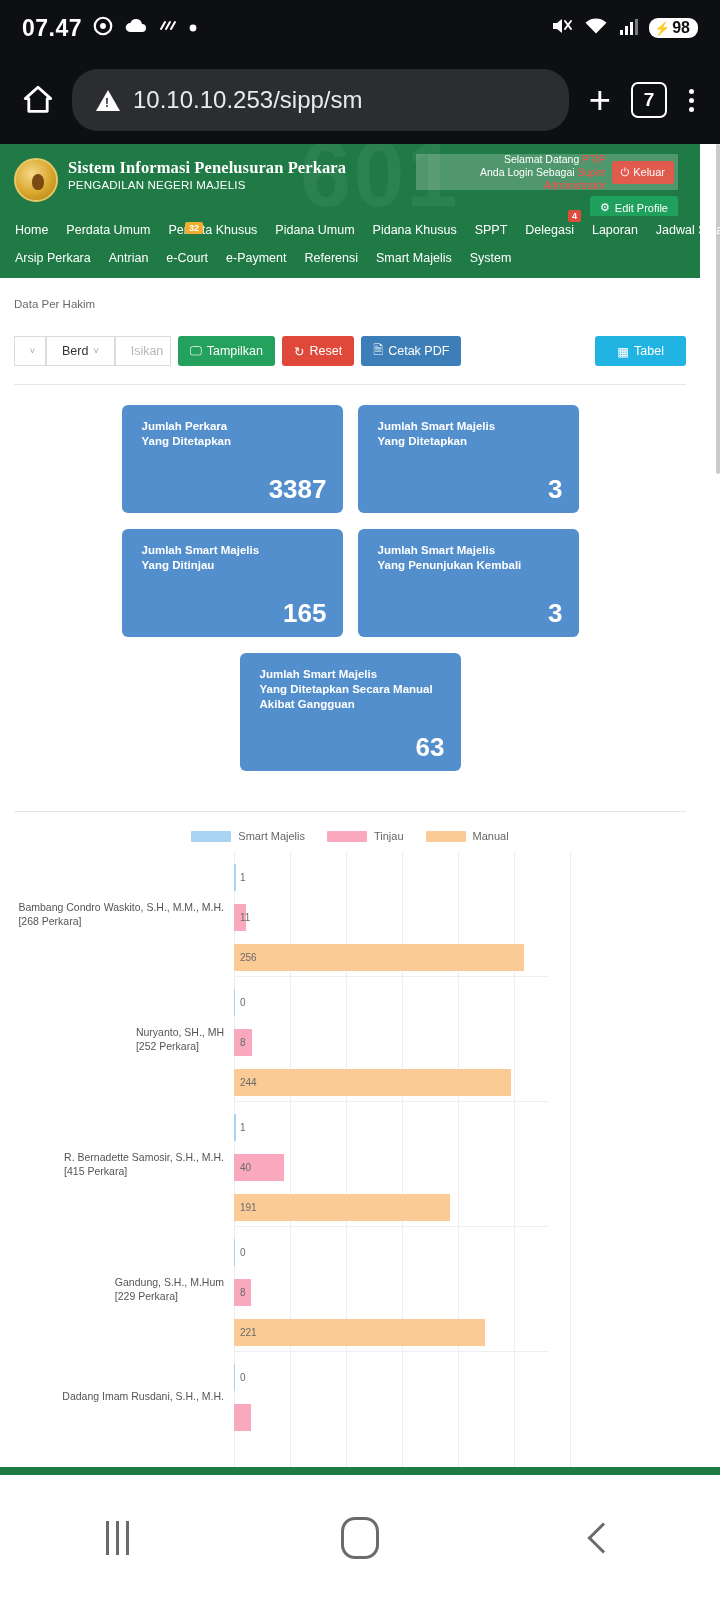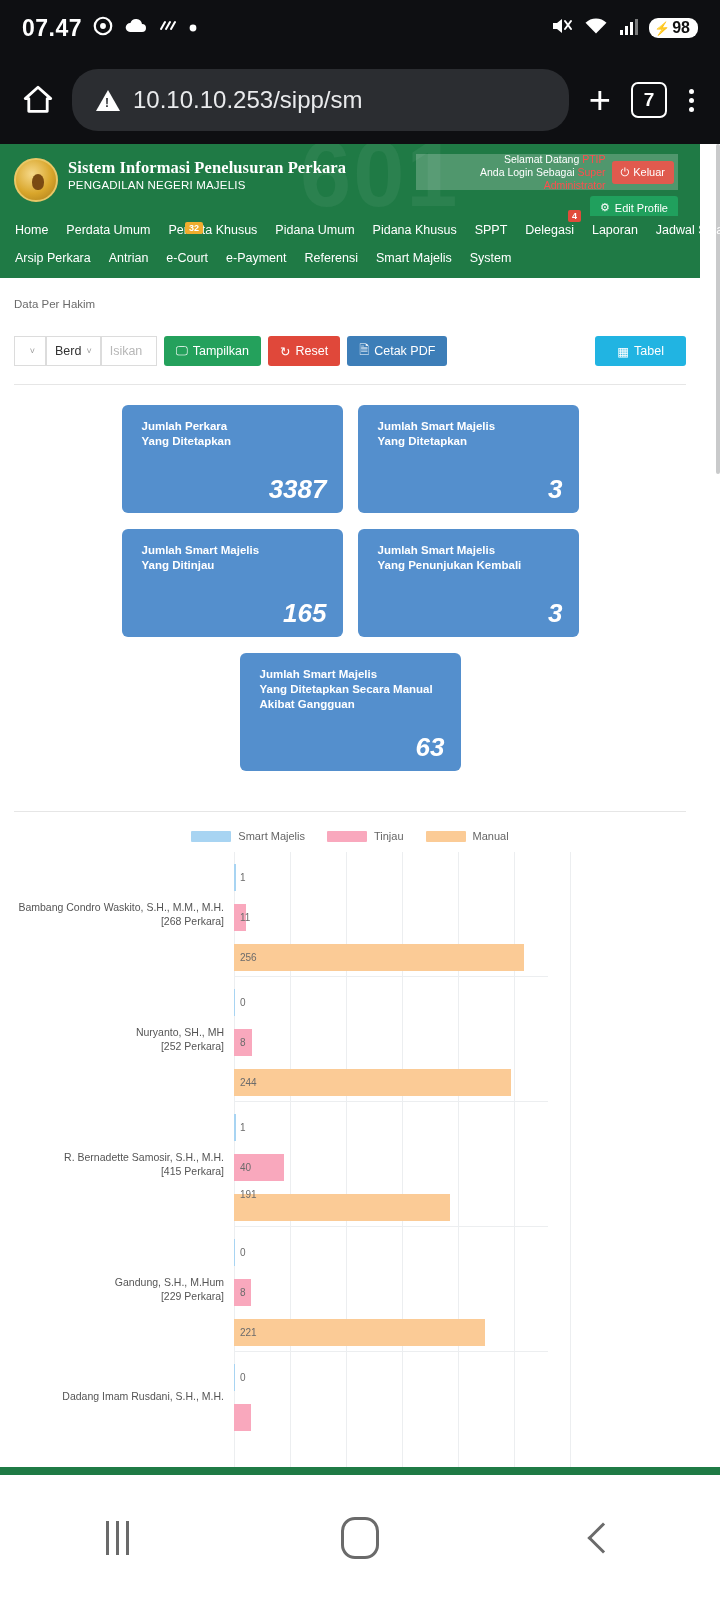--- a/index.html
+++ b/index.html
@@ -95,60 +95,60 @@
 
   
   .body { padding:16px 14px 0 14px; background:#fff; }
   .rep-title { font-size:19.5px; color:#3b3b3b; letter-spacing:.2px; }
   .rep-sub { font-size:11.5px; color:#6b6b6b; margin-top:4px; }
 
   .toolbar { display:flex; align-items:center; gap:0; margin-top:26px; padding-bottom:18px;
              border-bottom:1px solid #e6e6e6; }
   .sel, .txt {
     border:1px solid #dcdcdc; height:30px; display:flex; align-items:center; font-size:12.5px;
-    color:#333; background:#fff; padding:0 8px; gap:5px;
+    color:#333; background:#fff; padding:0 15px; gap:5px;
   }
   .sel.empty { width:32px; justify-content:center; padding:0; }
   .caret { font-size:9px; color:#999; }
   .txt { color:#b7b7b7; width:56px; }
   .btn { height:30px; display:flex; align-items:center; gap:5px; color:#fff; font-size:12.5px;
          padding:0 12px; border-radius:3px; margin-left:7px; white-space:nowrap; }
   .btn.green { background:#24a15c; }
   .btn.red   { background:#e0483a; }
   .btn.blue  { background:#3d7eb8; }
   .btn.cyan  { background:#21b4e2; margin-left:auto; padding:0 22px; }
 
   
   .cards { padding:20px 0 6px 0; }
   .cardrow { display:flex; gap:15px; justify-content:center; margin-bottom:16px; }
   .card {
     background:#548fcd; border-radius:6px; color:#fff; width:221px; height:108px;
     padding:14px 14px 10px 20px; display:flex; flex-direction:column; position:relative;
   }
   .card .lbl { font-size:11.5px; font-weight:bold; line-height:15px; }
-  .card .val { position:absolute; right:16px; bottom:8px; font-size:26px; font-weight:bold;font-style:italic; }
+  .card .val { position:absolute; right:16px; bottom:8px; font-size:26px; font-weight:bold; }
   .card.tall { height:118px; }
 
   .divider { border-top:1px solid #e6e6e6; margin:18px 0 0 0; }
 
   
   .chart { padding:18px 0 0 0; position:relative; }
   .legend { display:flex; justify-content:center; gap:22px; align-items:center; margin-bottom:10px; }
   .legend .item { display:flex; align-items:center; gap:7px; font-size:11px; color:#666; }
   .legend .sw { width:40px; height:11px; border-radius:1px; }
 
   .plot { position:relative; margin-left:220px; margin-right:138px; }
   .gridcol {
     position:absolute; top:0; bottom:0; width:1px; background:#eceef0;
   }
   .grouprow { position:relative; height:125px; border-bottom:1px solid #eceef0; }
   .grouprow:first-child { border-top:1px solid #eceef0; }
   .glabel {
     position:absolute; right:calc(100% + 10px); top:50%; transform:translateY(-50%);
-    text-align:right; font-size:10.5px; color:#555; line-height:14px; white-space:nowrap;
+    font-size:10.5px; color:#555; line-height:14px; white-space:nowrap;
   }
   .bar { position:absolute; left:0; height:27px; border-radius:0; }
   .barval { position:absolute; font-size:10px; color:#6b6b6b; left:6px; top:50%; transform:translateY(-50%); white-space:nowrap; }
   .bar.smart { background:#a8d4f2; top:12px; }
   .bar.tinjau{ background:#f9a8bd; top:52px; }
   .bar.manual{ background:#fbcb96; top:92px; }
 
   .greenfoot { height:8px; background:#1f7a45; width:720px; position:absolute; left:0; }
 
   
@@ -442,21 +442,21 @@
             <div class="grouprow">
               <div class="glabel">
                 <div>R. Bernadette Samosir, S.H., M.H.</div>
                 <div>[415 Perkara]</div>
               </div>
               <div class="bar smart" style="width:2px"></div>
               <div class="barval" style="top:25px">1</div>
               <div class="bar tinjau" style="width:50px"></div>
               <div class="barval" style="top:65px">40</div>
               <div class="bar manual" style="width:216px"></div>
-              <div class="barval" style="top:92px">191</div>
+              <div class="barval" style="top:105px">191</div>
             </div>
 
             <div class="grouprow">
               <div class="glabel">
                 <div>Gandung, S.H., M.Hum</div>
                 <div>[229 Perkara]</div>
               </div>
               <div class="bar smart" style="width:1px"></div>
               <div class="barval" style="top:25px">0</div>
               <div class="bar tinjau" style="width:17px"></div>

